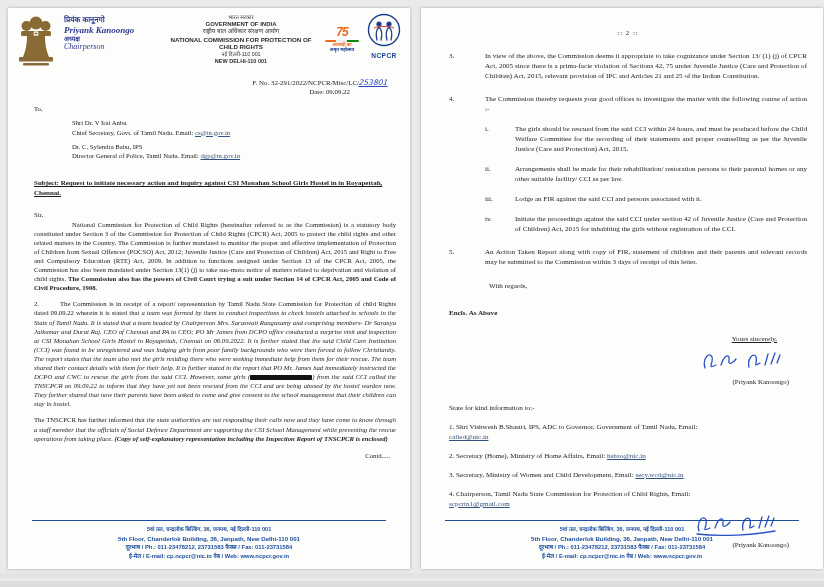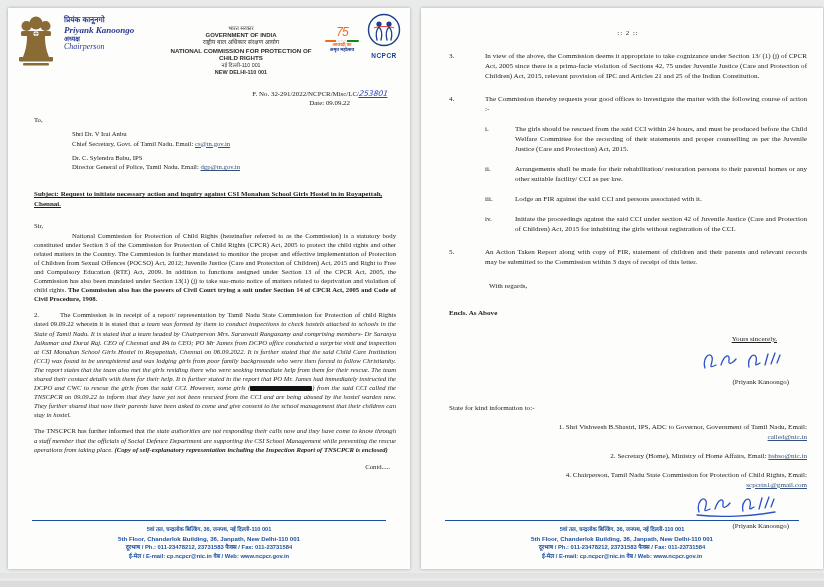--- a/index.html
+++ b/index.html
@@ -14,37 +14,37 @@
     position:absolute;top:8px;width:402px;height:561px;
     background:#fdfdfc;box-shadow:0 0 3px rgba(0,0,0,.28);
   }
   #page1{left:8px;}
   #page2{left:421px;}
   .strip{position:absolute;left:0;width:824px;background:#e0e0e0;}
   .strip.s1{top:573px;height:5px;background:#e3e3e3;}
   .strip.s2{top:581px;height:6px;background:#dcdcdc;}
 
   
-  .hdr{position:relative;height:62px;padding:17px 8px 0 8px;}
+  .hdr{position:relative;height:62px;padding:6px 8px 0 8px;}
   .emblem{position:absolute;left:6px;top:6px;width:44px;height:54px;}
   .nameblock{position:absolute;left:56px;top:8px;color:#2b3990;line-height:1.15;}
   .nb-hi{font-family:"Liberation Sans",sans-serif;font-size:7.5px;font-weight:bold;}
   .nb-en{font-size:9px;font-weight:bold;font-style:italic;}
   .nb-hi2{font-family:"Liberation Sans",sans-serif;font-size:6.5px;font-weight:bold;}
   .nb-en2{font-size:8px;font-style:italic;}
   .centerblock{margin:0 86px 0 150px;text-align:center;font-family:"Liberation Sans",sans-serif;line-height:1.25;color:#2e2e2e;}
   .cb1{font-size:5.3px;}
   .cb2{font-size:6px;font-weight:bold;}
   .cb3{font-size:6px;}
   .cb4{font-size:6.2px;font-weight:bold;}
   .cb5{font-size:5.3px;}
   .cb6{font-size:5.5px;font-weight:bold;}
   .logos{position:absolute;right:4px;top:4px;display:flex;align-items:flex-start;}
   .azadi{width:40px;text-align:center;font-family:"Liberation Sans",sans-serif;line-height:1.05;margin-top:14px;}
-  .azadi .n75{font-size:12px;font-weight:normal;color:#f06a21;font-style:italic;letter-spacing:-1px;}
+  .azadi .n75{font-size:12px;font-weight:bold;color:#f06a21;font-style:italic;letter-spacing:-1px;}
   .azadi .a1{font-size:4.6px;color:#f06a21;font-weight:bold;}
   .azadi .a2{font-size:4.8px;color:#1b3f8f;font-weight:bold;}
   .ncpcr{width:44px;text-align:center;}
   .ncpcr .lbl{font-family:"Liberation Sans",sans-serif;font-size:6.5px;font-weight:bold;color:#1b3f8f;letter-spacing:.5px;}
 
   
   .body1{padding:0 14px 0 26px;font-size:6.7px;line-height:9.1px;}
   .fno{ text-align:right;margin:2px 8px 0 0;font-size:6.9px;}
   .hand{color:#2742c8;font-family:"DejaVu Sans",sans-serif;font-style:italic;font-size:7.6px;transform:skewX(-8deg);display:inline-block;text-decoration:underline;}
   .dateline{text-align:right;margin-right:46px;font-size:6.9px;}
@@ -78,21 +78,21 @@
   .p2para .txt{flex:1;text-align:justify;}
   .item{display:flex;margin-top:10px;padding-left:36px;}
   .item .roman{width:30px;flex:none;}
   .item .txt{flex:1;text-align:justify;}
   .regards{margin:14px 0 17px 40px;}
   .encls{margin-top:12px;font-weight:bold;}
   .yours{text-align:right;margin:16px 30px 0 0;text-decoration:underline;}
   .sigwrap{text-align:right;margin:4px 24px 0 0;}
   .signame{text-align:right;margin:0 18px 0 0;font-size:6.9px;}
   .copyhead{margin-top:16px;}
-  .copyitem{margin-top:9px;text-align:right;}
+  .copyitem{margin-top:9px;text-align:left;}
   .sig2wrap{text-align:right;margin:2px 30px 0 0;}
 </style>
 </head>
 <body>
 
 <div class="page" id="page1">
 
   <div class="hdr">
     <div class="emblem">
       <svg viewBox="0 0 44 54" width="44" height="54">
@@ -233,20 +233,21 @@
         <path d="M8 20 C5 10 13 3 15 9 C17 15 9 22 19 17 M24 17 C27 7 33 5 32 12 C31 18 36 15 39 11
                  M52 19 C50 10 57 4 59 9 C61 14 55 20 63 15 M68 17 L71 6 M74 16 L78 5 M80 15 L83 7" stroke="#2c51c8" stroke-width="1.3" fill="none" stroke-linecap="round"></path>
       </svg>
     </div>
     <div class="signame">(Priyank Kanoongo)</div>
 
     <div class="copyhead">State for kind information to:-</div>
 
     <div class="copyitem"><span>1. Shri Vishwesh B.Shastri, IPS, ADC to Governor, Government of Tamil Nadu, Email: </span><br><span class="email">called@nic.in</span></div>
     <div class="copyitem"><span>2. Secretary (Home), Ministry of Home Affairs, Email: </span><span class="email">hshso@nic.in</span></div>
+    <div class="copyitem"><span>3. Secretary, Ministry of Women and Child Development, Email: </span><span class="email">secy.wcd@nic.in</span></div>
     <div class="copyitem"><span>4. Chairperson, Tamil Nadu State Commission for Protection of Child Rights, Email: </span><br><span class="email">scpcrtn1@gmail.com</span></div>
 
     <div class="sig2wrap">
       <svg width="86" height="26" viewBox="0 0 86 26">
         <path d="M8 20 C5 10 13 3 15 9 C17 15 9 22 19 17 M24 17 C27 7 33 5 32 12 C31 18 36 15 39 11
                  M52 19 C50 10 57 4 59 9 C61 14 55 20 63 15 M68 17 L71 6 M74 16 L78 5 M80 15 L83 7
                  M6 23 C30 26 62 24 84 20" stroke="#2c51c8" stroke-width="1.3" fill="none" stroke-linecap="round"></path>
       </svg>
     </div>
     <div class="signame">(Priyank Kanoongo)</div>

